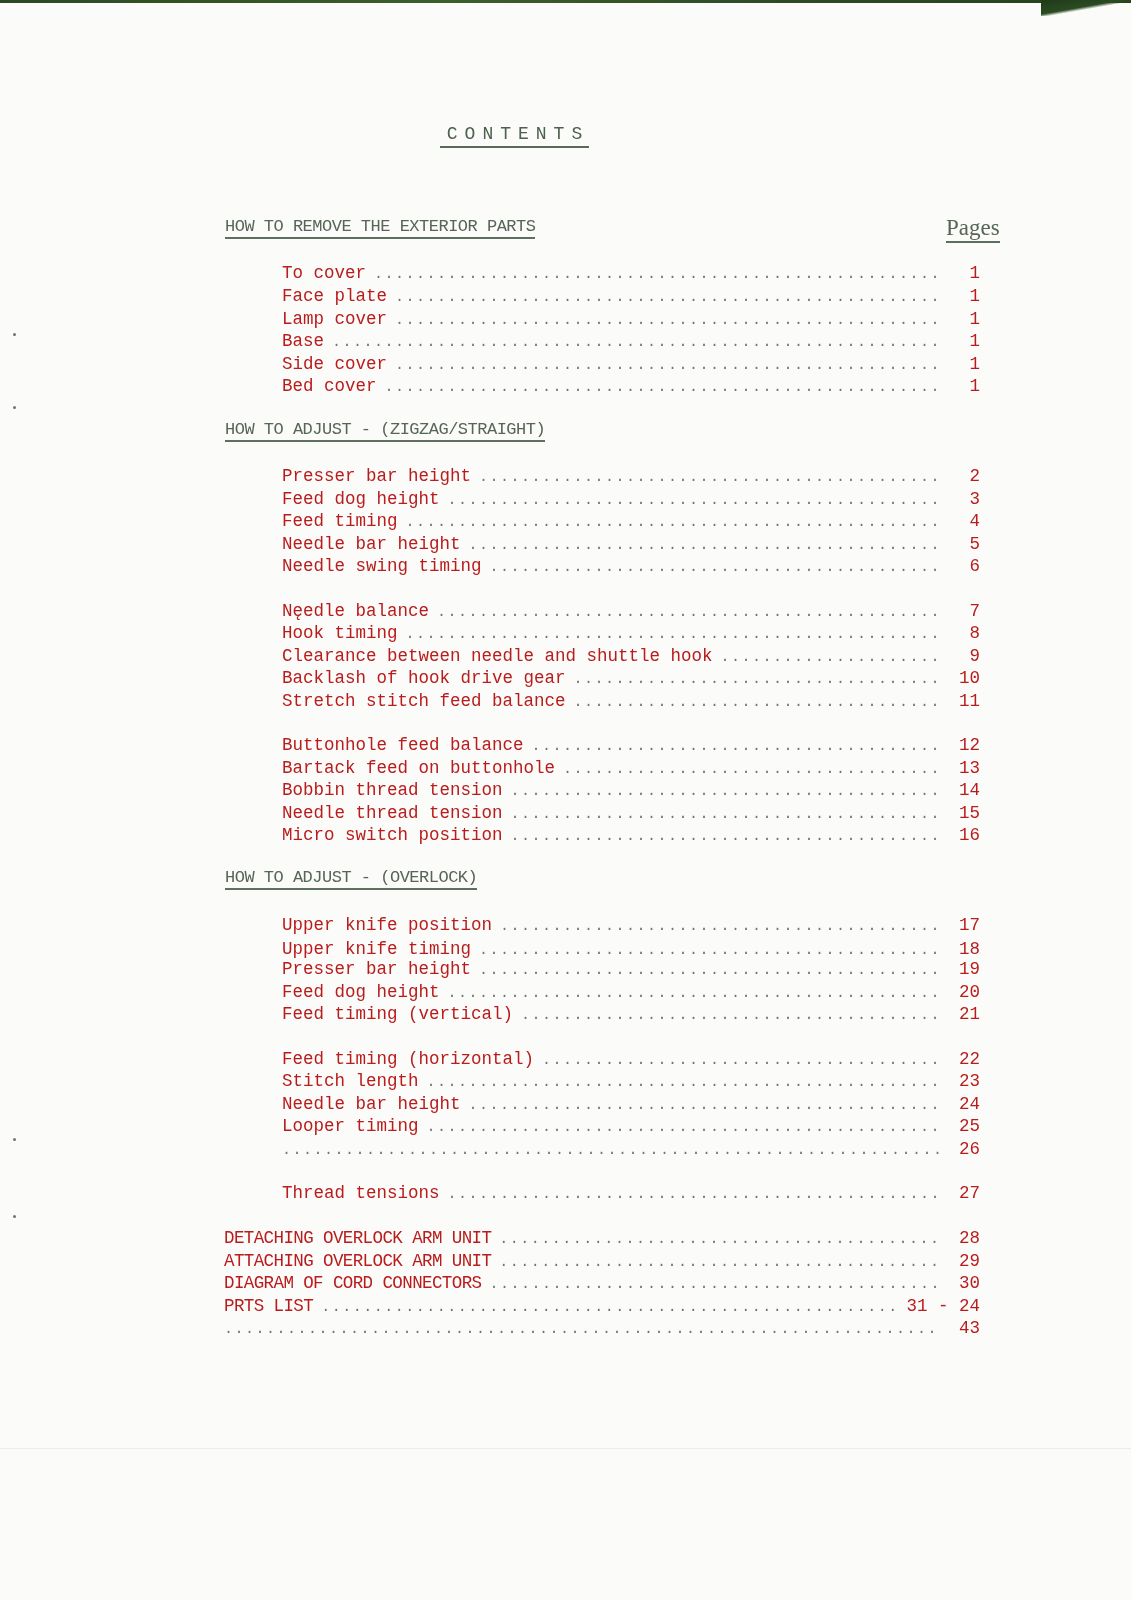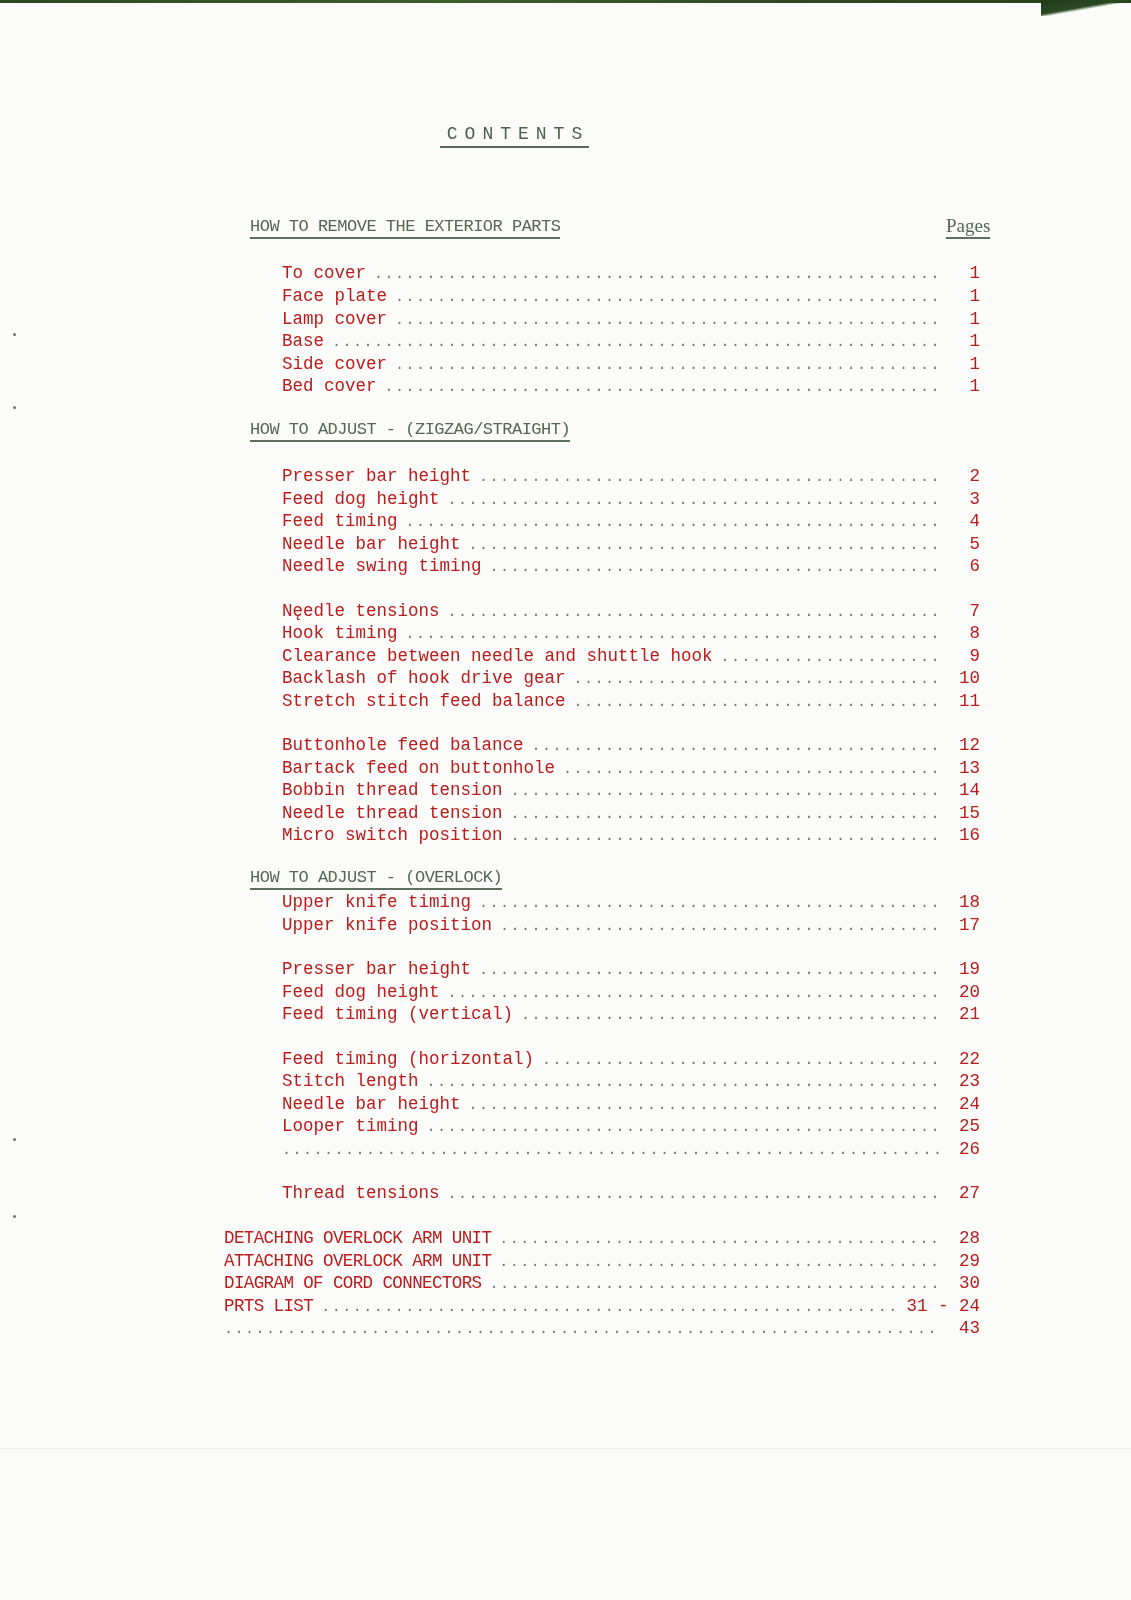--- a/index.html
+++ b/index.html
@@ -23,26 +23,26 @@
   }
   .speck { position: absolute; width: 3px; height: 3px; border-radius: 50%; background: #6c7566; }
 
   .title {
     position: absolute; top: 124px; left: 0; width: 1029px; text-align: center;
     font-size: 18px; letter-spacing: 7px; color: #4d5f4d;
   }
   .title span { border-bottom: 2px solid #5a6b5a; padding-bottom: 2px; padding-left: 7px; }
 
   .heading {
-    position: absolute; left: 225px; font-size: 17px; color: #566556; letter-spacing: -0.5px; margin-left: 25px;
+    position: absolute; left: 225px; font-size: 17px; color: #566556; letter-spacing: -0.5px;
   }
   .heading span { border-bottom: 2px solid #5f6f5f; padding-bottom: 1px; }
   .pages-label {
     position: absolute; top: 215px; left: 946px; font-family: "Liberation Serif", "DejaVu Serif", serif;
-    font-size: 19px; color: #566556;
+    font-size: 23px; color: #566556;
   }
   .pages-label span { border-bottom: 2px solid #5f6f5f; padding-bottom: 1px; }
 
   .entry {
     position: absolute; height: 22px; display: flex; align-items: baseline;
     font-size: 17.5px; line-height: 22px; white-space: nowrap; color: #b91c1c;
   }
   .entry.sub { left: 282px; width: 698px; }
   .entry.top { left: 224px; width: 756px; letter-spacing: -0.6px; }
   .entry .label { flex: 0 0 auto; padding-right: 8px; }
@@ -123,21 +123,21 @@
     <span class="leader"></span>
     <span class="page">5</span>
   </div>
 <div class="entry sub" style="top:555px">
     <span class="label">Needle swing timing</span>
     <span class="leader"></span>
     <span class="page">6</span>
   </div>
 
 <div class="entry sub" style="top:600px">
-    <span class="label">Nęedle tensions</span>
+    <span class="label">Nęedle balance</span>
     <span class="leader"></span>
     <span class="page">7</span>
   </div>
 <div class="entry sub" style="top:622px">
     <span class="label">Hook timing</span>
     <span class="leader"></span>
     <span class="page">8</span>
   </div>
 <div class="entry sub" style="top:645px">
     <span class="label">Clearance between needle and shuttle hook</span>
@@ -181,21 +181,21 @@
     <span class="page">16</span>
   </div>
 
 <div class="heading" style="top:868px"><span>HOW TO ADJUST - (OVERLOCK)</span></div>
 
 <div class="entry sub" style="top:914px">
     <span class="label">Upper knife position</span>
     <span class="leader"></span>
     <span class="page">17</span>
   </div>
-<div class="entry sub" style="top:891px">
+<div class="entry sub" style="top:938px">
     <span class="label">Upper knife timing</span>
     <span class="leader"></span>
     <span class="page">18</span>
   </div>
 <div class="entry sub" style="top:958px">
     <span class="label">Presser bar height</span>
     <span class="leader"></span>
     <span class="page">19</span>
   </div>
 <div class="entry sub" style="top:981px">

